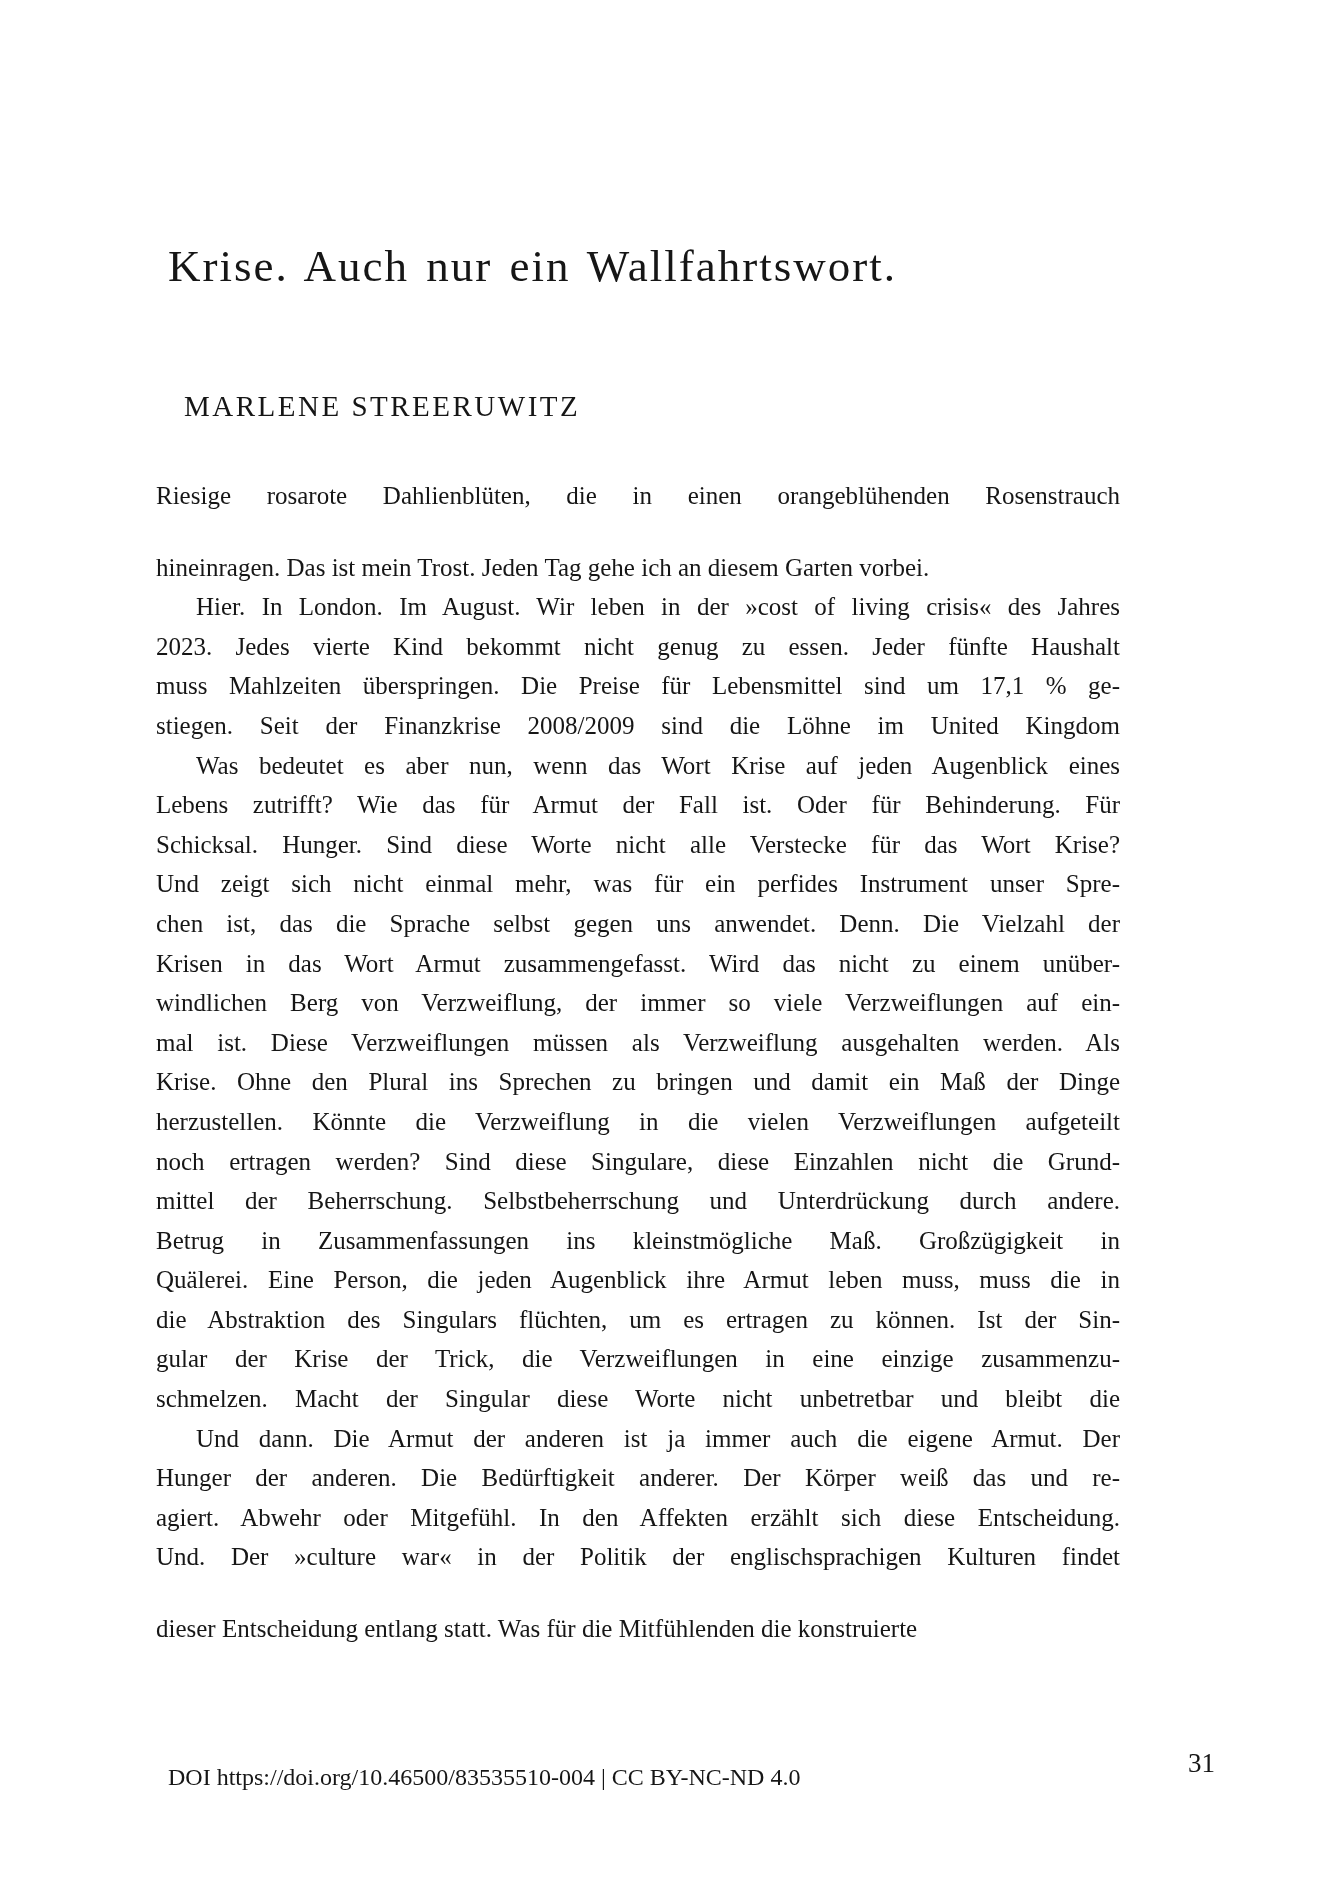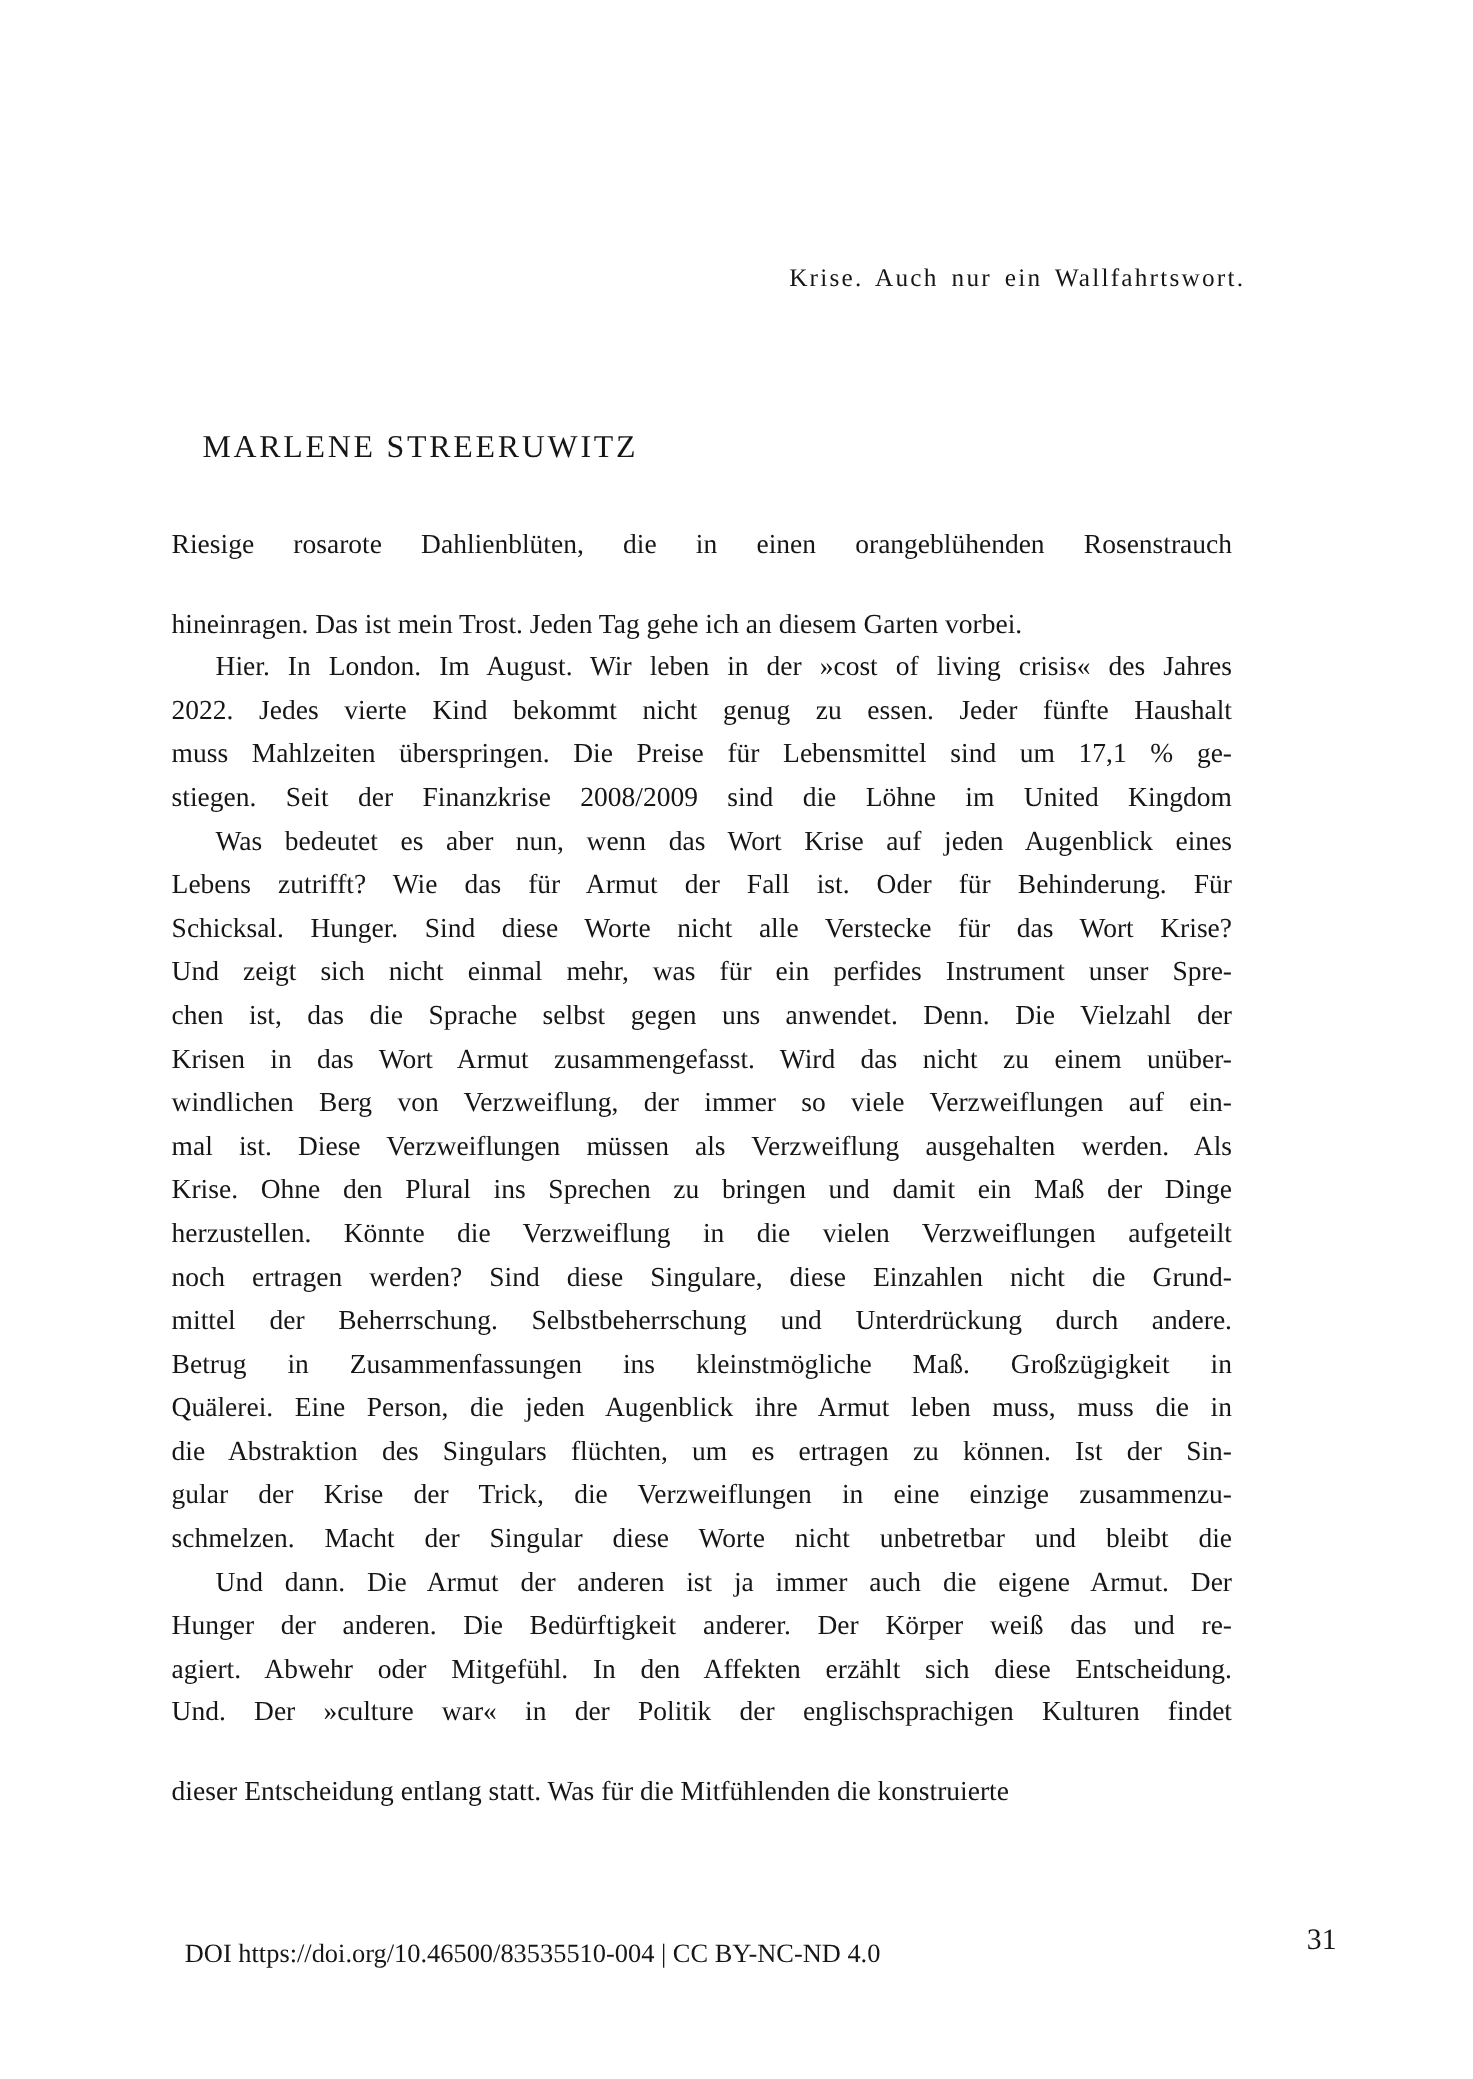--- a/index.html
+++ b/index.html
@@ -14,22 +14,22 @@
     background: #ffffff;
     overflow: hidden;
     font-family: "Liberation Serif", "DejaVu Serif", serif;
     color: #161616;
   }
   .title-row {
     position: absolute;
     left: 168px;
     top: 240px;
     width: 964px;
-    text-align: right;
-    font-size: 23px;
+    text-align: left;
+    font-size: 45px;
     font-weight: normal;
     letter-spacing: 2px;
     word-spacing: 4px;
     margin: 0;
     white-space: nowrap;
   }
   .author {
     position: absolute;
     left: 184px;
     top: 390px;
@@ -79,21 +79,21 @@
 <div class="page">
 
   <h1 class="title-row">Krise. Auch nur ein Wallfahrtswort.</h1>
 
   <div class="author">MARLENE STREERUWITZ</div>
 
   <div class="body-text">
       <div class="line">Riesige rosarote Dahlienblüten, die in einen orangeblühenden Rosenstrauch</div>
       <div class="line para-end">hineinragen. Das ist mein Trost. Jeden Tag gehe ich an diesem Garten vorbei.</div>
       <div class="line indented">Hier. In London. Im August. Wir leben in der »cost of living crisis« des Jahres</div>
-      <div class="line">2022. Jedes vierte Kind bekommt nicht genug zu essen. Jeder fünfte Haushalt</div>
+      <div class="line">2023. Jedes vierte Kind bekommt nicht genug zu essen. Jeder fünfte Haushalt</div>
       <div class="line">muss Mahlzeiten überspringen. Die Preise für Lebensmittel sind um 17,1 % ge-</div>
       <div class="line">stiegen. Seit der Finanzkrise 2008/2009 sind die Löhne im United Kingdom</div>
       <div class="line indented">Was bedeutet es aber nun, wenn das Wort Krise auf jeden Augenblick eines</div>
       <div class="line">Lebens zutrifft? Wie das für Armut der Fall ist. Oder für Behinderung. Für</div>
       <div class="line">Schicksal. Hunger. Sind diese Worte nicht alle Verstecke für das Wort Krise?</div>
       <div class="line">Und zeigt sich nicht einmal mehr, was für ein perfides Instrument unser Spre-</div>
       <div class="line">chen ist, das die Sprache selbst gegen uns anwendet. Denn. Die Vielzahl der</div>
       <div class="line">Krisen in das Wort Armut zusammengefasst. Wird das nicht zu einem unüber-</div>
       <div class="line">windlichen Berg von Verzweiflung, der immer so viele Verzweiflungen auf ein-</div>
       <div class="line">mal ist. Diese Verzweiflungen müssen als Verzweiflung ausgehalten werden. Als</div>

